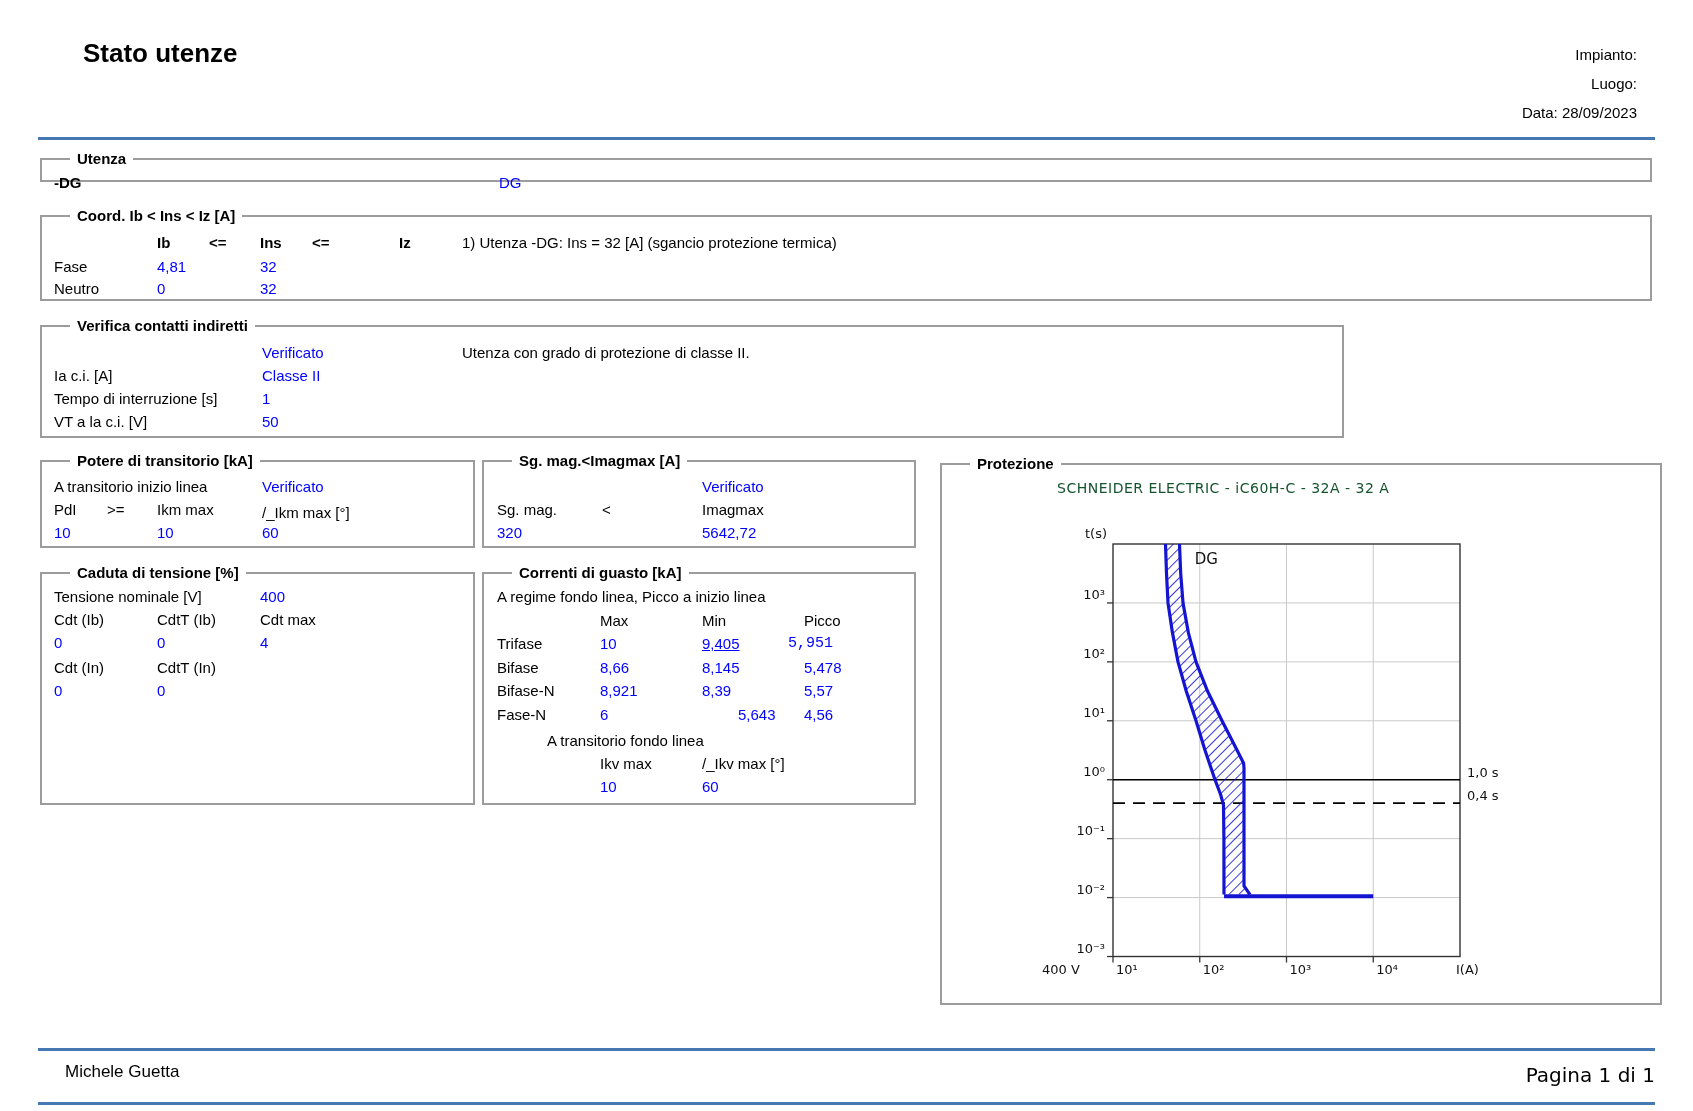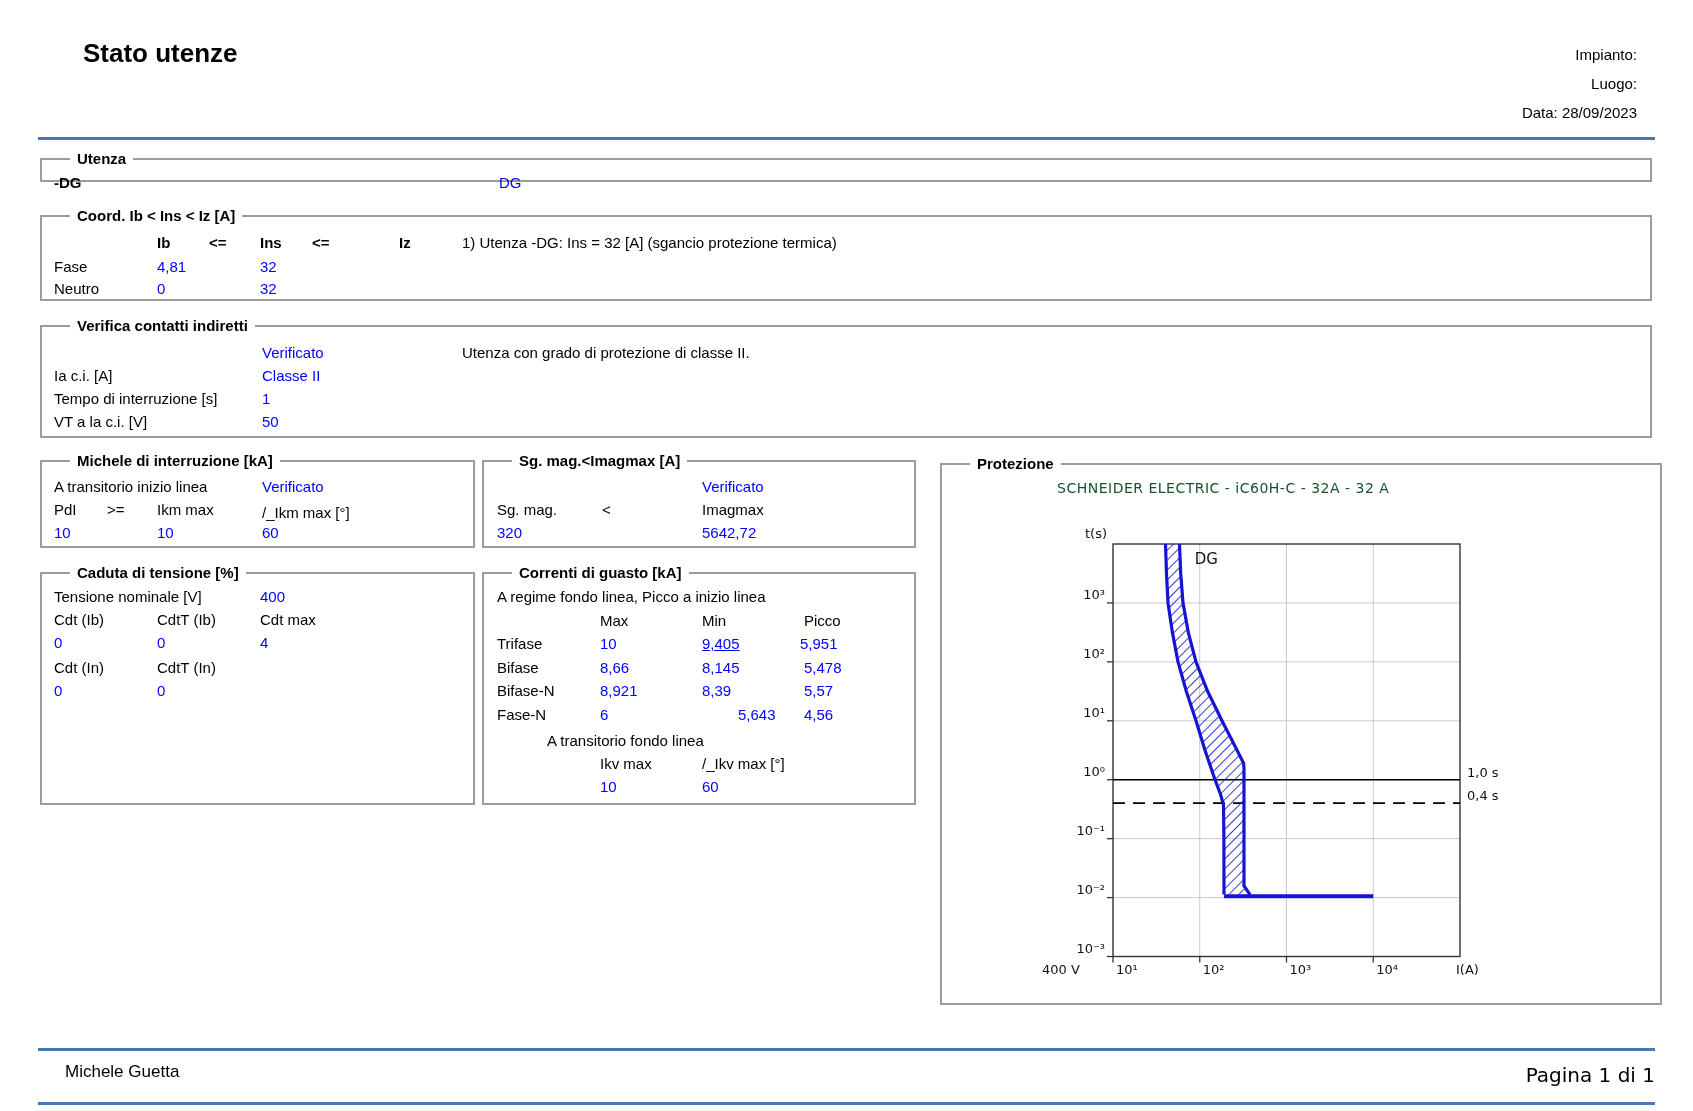--- a/index.html
+++ b/index.html
@@ -47,34 +47,34 @@
     <span class="abs bold" style="left:320px;top:17px;margin-left:37px;">Iz</span>
     <span class="abs" style="left:420px;top:17px;">1) Utenza -DG: Ins = 32 [A] (sgancio protezione termica)</span>
     <span class="abs" style="left:12px;top:41px;">Fase</span>
     <span class="abs blue" style="left:115px;top:41px;">4,81</span>
     <span class="abs blue" style="left:218px;top:41px;">32</span>
     <span class="abs" style="left:12px;top:63px;">Neutro</span>
     <span class="abs blue" style="left:115px;top:63px;">0</span>
     <span class="abs blue" style="left:218px;top:63px;">32</span>
   </div>
 
-  <div class="fbox" style="left:40px;top:325px;width:1612px;height:113px;">
+  <div class="fbox" style="left:40px;top:325px;width:1304px;height:113px;">
     <span class="flegend">Verifica contatti indiretti</span>
     <span class="abs blue" style="left:220px;top:17px;">Verificato</span>
     <span class="abs" style="left:420px;top:17px;">Utenza con grado di protezione di classe II.</span>
     <span class="abs" style="left:12px;top:40px;">Ia c.i. [A]</span>
     <span class="abs blue" style="left:220px;top:40px;text-align:center;">Classe II</span>
     <span class="abs" style="left:12px;top:63px;">Tempo di interruzione [s]</span>
     <span class="abs blue" style="left:220px;top:63px;">1</span>
     <span class="abs" style="left:12px;top:86px;">VT a la c.i. [V]</span>
     <span class="abs blue" style="left:220px;top:86px;">50</span>
   </div>
 
   <div class="fbox" style="left:40px;top:460px;width:435px;height:88px;">
-    <span class="flegend">Michele di interruzione [kA]</span>
+    <span class="flegend">Potere di transitorio [kA]</span>
     <span class="abs" style="left:12px;top:16px;">A transitorio inizio linea</span>
     <span class="abs blue" style="left:220px;top:16px;">Verificato</span>
     <span class="abs" style="left:12px;top:39px;">PdI</span>
     <span class="abs" style="left:65px;top:39px;">&gt;=</span>
     <span class="abs" style="left:115px;top:39px;">Ikm max</span>
     <span class="abs" style="left:220px;top:22px;margin-top:20px;">/_Ikm max [°]</span>
     <span class="abs blue" style="left:12px;top:62px;">10</span>
     <span class="abs blue" style="left:115px;top:62px;">10</span>
     <span class="abs blue" style="left:220px;top:62px;">60</span>
   </div>
@@ -107,21 +107,21 @@
 
   <div class="fbox" style="left:482px;top:572px;width:434px;height:233px;">
     <span class="flegend">Correnti di guasto [kA]</span>
     <span class="abs" style="left:13px;top:14px;">A regime fondo linea, Picco a inizio linea</span>
     <span class="abs" style="left:116px;top:38px;">Max</span>
     <span class="abs" style="left:218px;top:38px;">Min</span>
     <span class="abs" style="left:320px;top:38px;">Picco</span>
     <span class="abs" style="left:13px;top:61px;">Trifase</span>
     <span class="abs blue" style="left:116px;top:61px;">10</span>
     <span class="abs blue" style="left:218px;top:61px;text-decoration:underline;">9,405</span>
-    <span class="abs blue" style="left:316px;top:61px;">5,951</span>
+    <span class="abs blue" style="left:304px;top:61px;font-family:Liberation Mono, monospace;">5,951</span>
     <span class="abs" style="left:13px;top:85px;">Bifase</span>
     <span class="abs blue" style="left:116px;top:85px;">8,66</span>
     <span class="abs blue" style="left:218px;top:85px;">8,145</span>
     <span class="abs blue" style="left:320px;top:85px;">5,478</span>
     <span class="abs" style="left:13px;top:108px;">Bifase-N</span>
     <span class="abs blue" style="left:116px;top:108px;">8,921</span>
     <span class="abs blue" style="left:218px;top:108px;">8,39</span>
     <span class="abs blue" style="left:320px;top:108px;">5,57</span>
     <span class="abs" style="left:13px;top:132px;">Fase-N</span>
     <span class="abs blue" style="left:116px;top:132px;">6</span>

